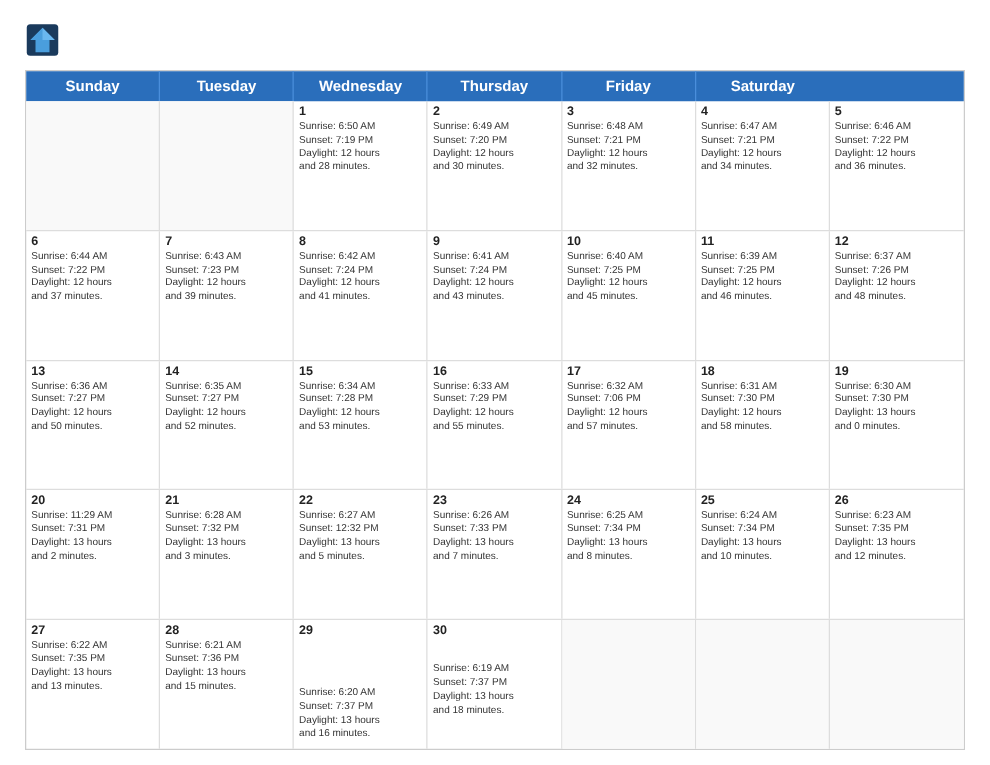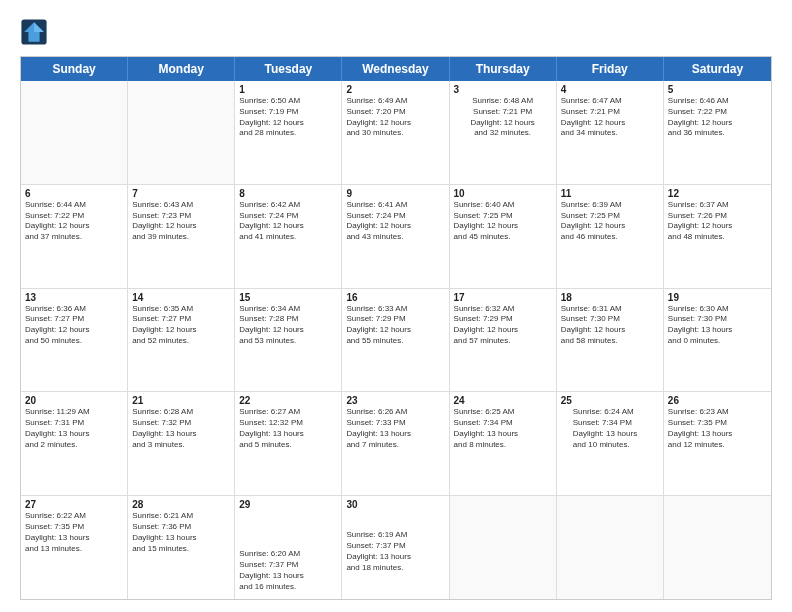--- a/index.html
+++ b/index.html
@@ -128,21 +128,20 @@
     </div>
     <div class="title-block">
       <div class="main-title"></div>
       <div class="subtitle"></div>
     </div>
   </div>
 
   <div class="calendar">
     <div class="cal-header">
     <div class="cal-header-cell">Sunday</div>
-        <div class="cal-header-cell">Monday</div>
         <div class="cal-header-cell">Tuesday</div>
         <div class="cal-header-cell">Wednesday</div>
         <div class="cal-header-cell">Thursday</div>
         <div class="cal-header-cell">Friday</div>
         <div class="cal-header-cell">Saturday</div>
       </div>
     <div class="cal-body">
     <div class="cal-row">
           <div class="cal-cell empty"></div>
           <div class="cal-cell empty"></div>
@@ -155,21 +154,21 @@
           </div>
           <div class="cal-cell">
             <span class="day-num">2</span>
             <div class="cell-text" style="white-space: pre-line;">Sunrise: 6:49 AM
 Sunset: 7:20 PM
 Daylight: 12 hours
 and 30 minutes.</div>
           </div>
           <div class="cal-cell">
             <span class="day-num">3</span>
-            <div class="cell-text" style="white-space: pre-line; text-align: center;">Sunrise: 6:48 AM
+            <div class="cell-text" style="white-space: pre-line;">Sunrise: 6:48 AM
 Sunset: 7:21 PM
 Daylight: 12 hours
 and 32 minutes.</div>
           </div>
           <div class="cal-cell">
             <span class="day-num">4</span>
             <div class="cell-text" style="white-space: pre-line;">Sunrise: 6:47 AM
 Sunset: 7:21 PM
 Daylight: 12 hours
 and 34 minutes.</div>
@@ -258,21 +257,21 @@
           <div class="cal-cell">
             <span class="day-num">16</span>
             <div class="cell-text" style="white-space: pre-line;">Sunrise: 6:33 AM
 Sunset: 7:29 PM
 Daylight: 12 hours
 and 55 minutes.</div>
           </div>
           <div class="cal-cell">
             <span class="day-num">17</span>
             <div class="cell-text" style="white-space: pre-line;">Sunrise: 6:32 AM
-Sunset: 7:29 PM
+Sunset: 7:06 PM
 Daylight: 12 hours
 and 57 minutes.</div>
           </div>
           <div class="cal-cell">
             <span class="day-num">18</span>
             <div class="cell-text" style="white-space: pre-line;">Sunrise: 6:31 AM
 Sunset: 7:30 PM
 Daylight: 12 hours
 and 58 minutes.</div>
           </div>
@@ -315,21 +314,21 @@
           </div>
           <div class="cal-cell">
             <span class="day-num">24</span>
             <div class="cell-text" style="white-space: pre-line;">Sunrise: 6:25 AM
 Sunset: 7:34 PM
 Daylight: 13 hours
 and 8 minutes.</div>
           </div>
           <div class="cal-cell">
             <span class="day-num">25</span>
-            <div class="cell-text" style="white-space: pre-line; margin-left: 12px;">Sunrise: 6:24 AM
+            <div class="cell-text" style="white-space: pre-line;">Sunrise: 6:24 AM
 Sunset: 7:34 PM
 Daylight: 13 hours
 and 10 minutes.</div>
           </div>
           <div class="cal-cell">
             <span class="day-num">26</span>
             <div class="cell-text" style="white-space: pre-line;">Sunrise: 6:23 AM
 Sunset: 7:35 PM
 Daylight: 13 hours
 and 12 minutes.</div>

